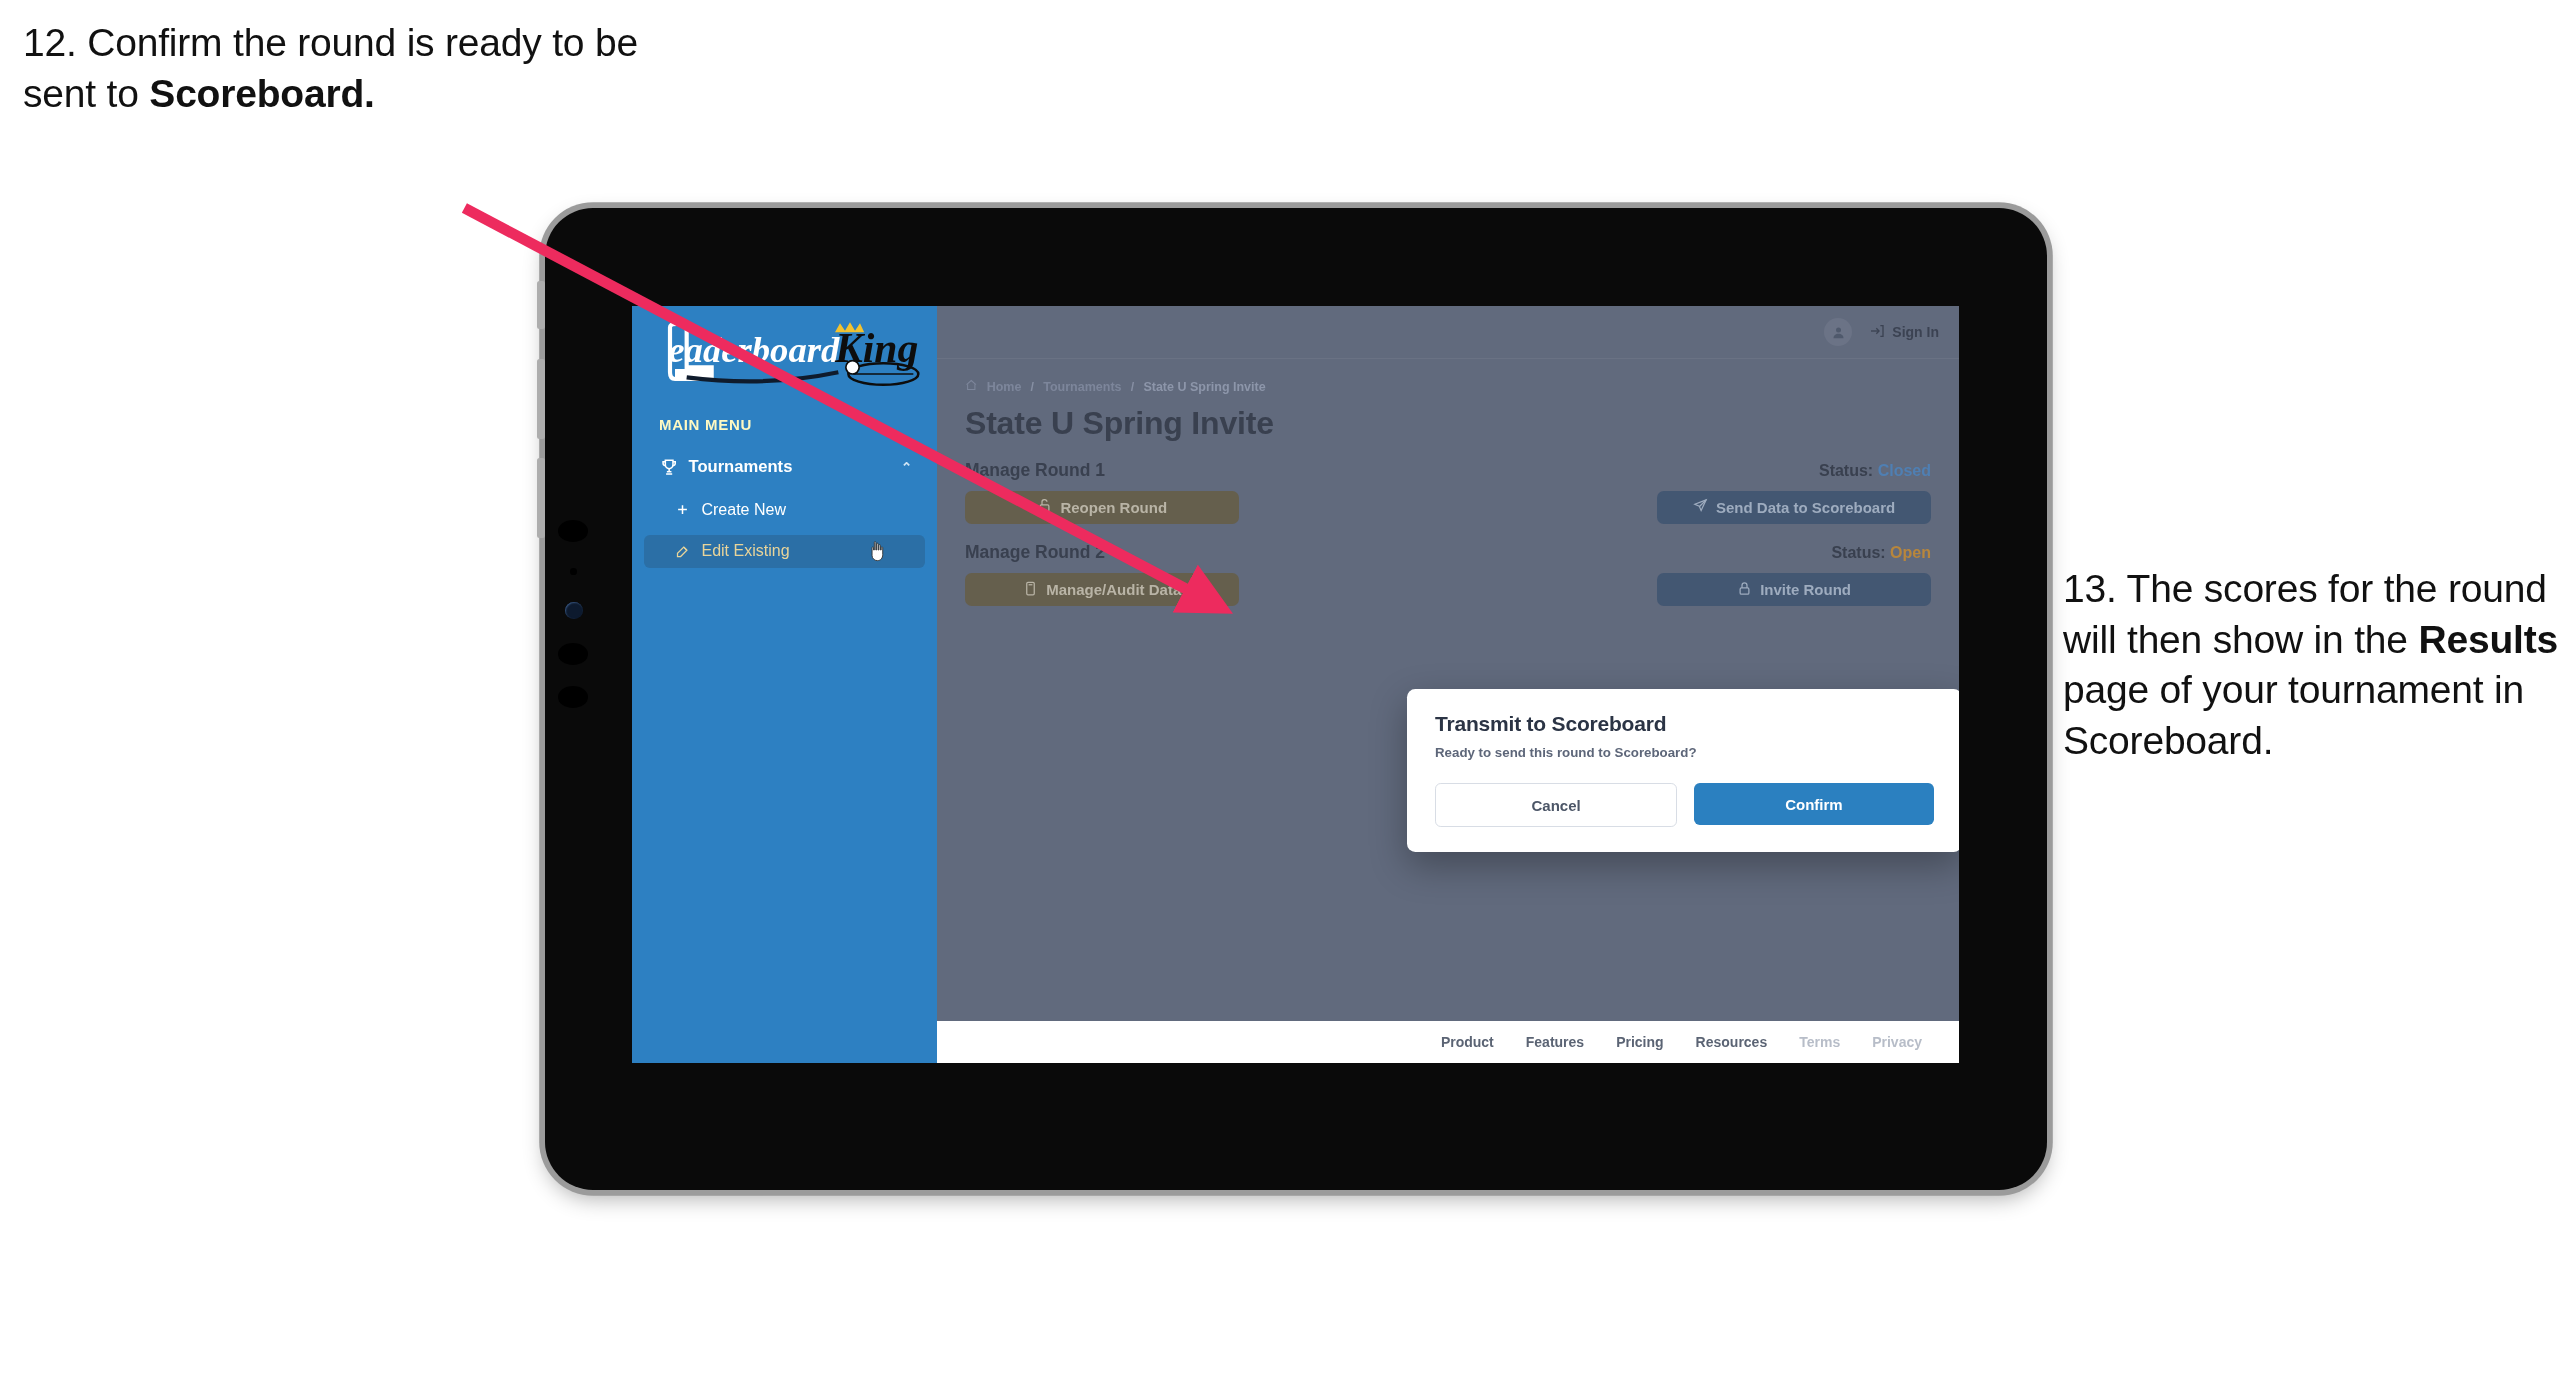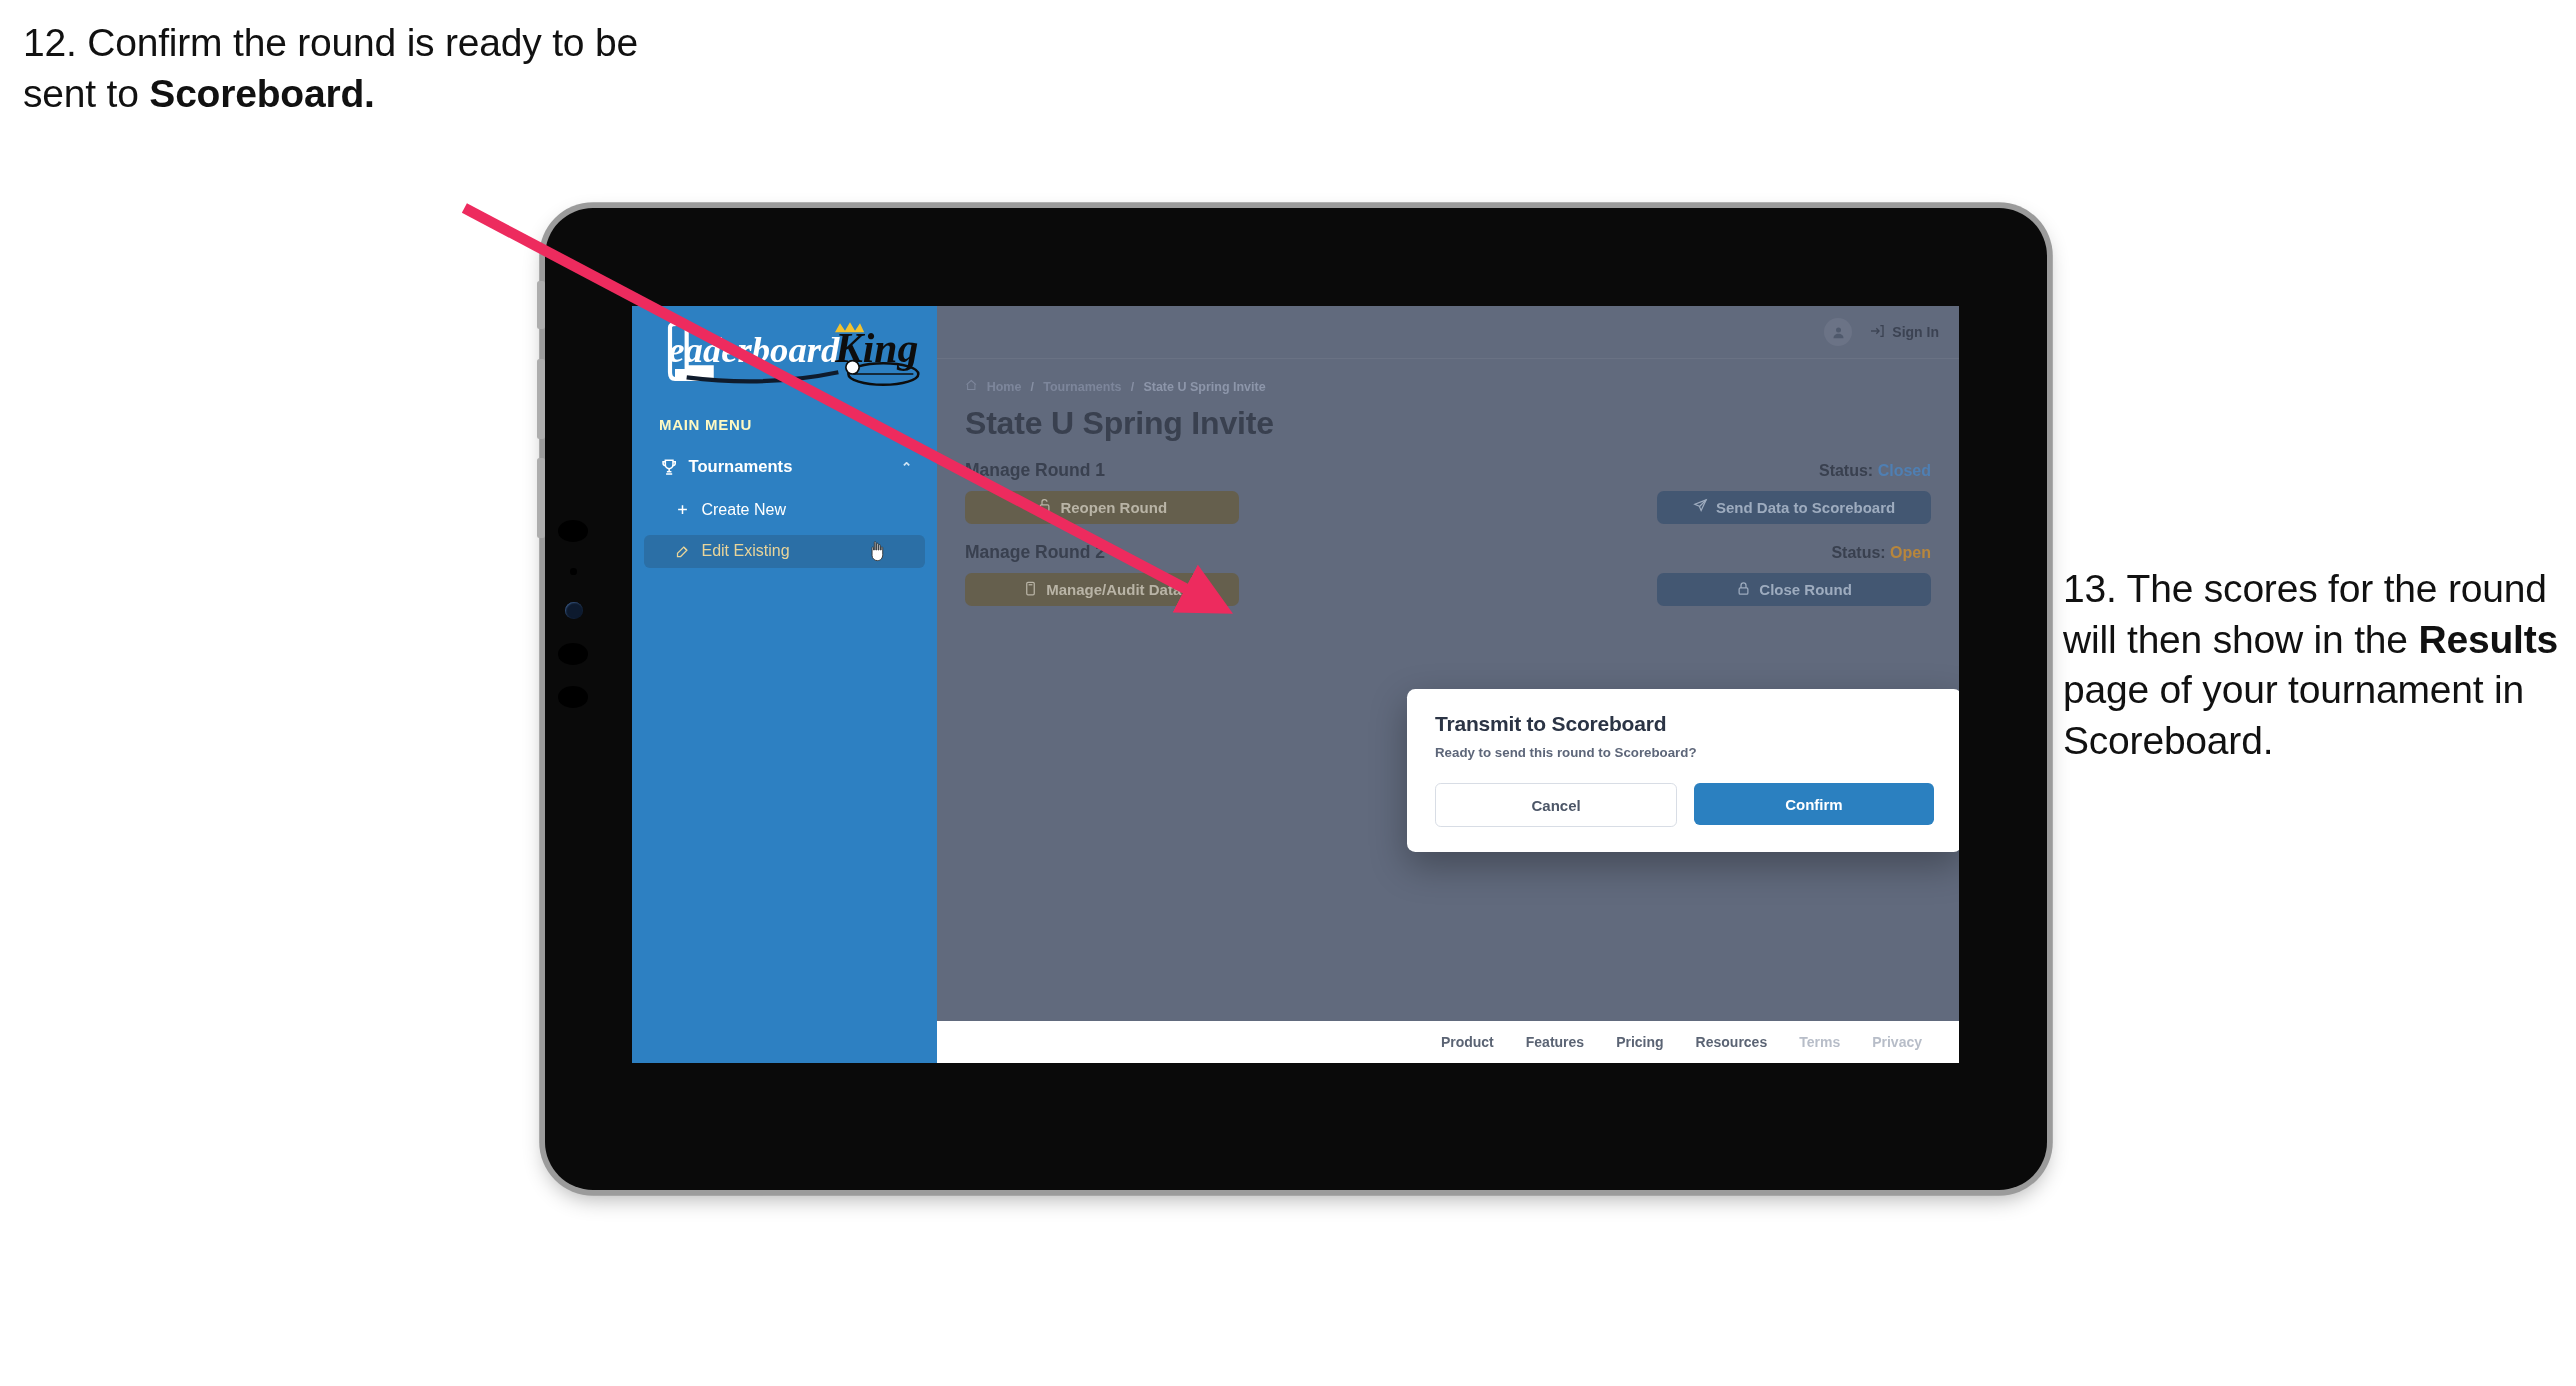--- a/index.html
+++ b/index.html
@@ -274,21 +274,21 @@
               </span>
               <span>Manage/Audit Data</span>
             </div>
             <div class="btn btn-slate">
               <span>
                 <svg width="15" height="15" viewBox="0 0 24 24" fill="none" stroke="#9eacbf" stroke-width="2">
                   <rect x="5" y="11" width="14" height="10" rx="2"></rect>
                     <path d="M8 11V7a4 4 0 0 1 8 0v4"></path>
                 </svg>
               </span>
-              <span>Close Round</span>
+              <span>Invite Round</span>
             </div>
           </div>
         </div>
 
       </div>
 
       <div id="footer">
         <span class="foot-link">Product</span>
         <span class="foot-link">Features</span>
         <span class="foot-link">Pricing</span>

